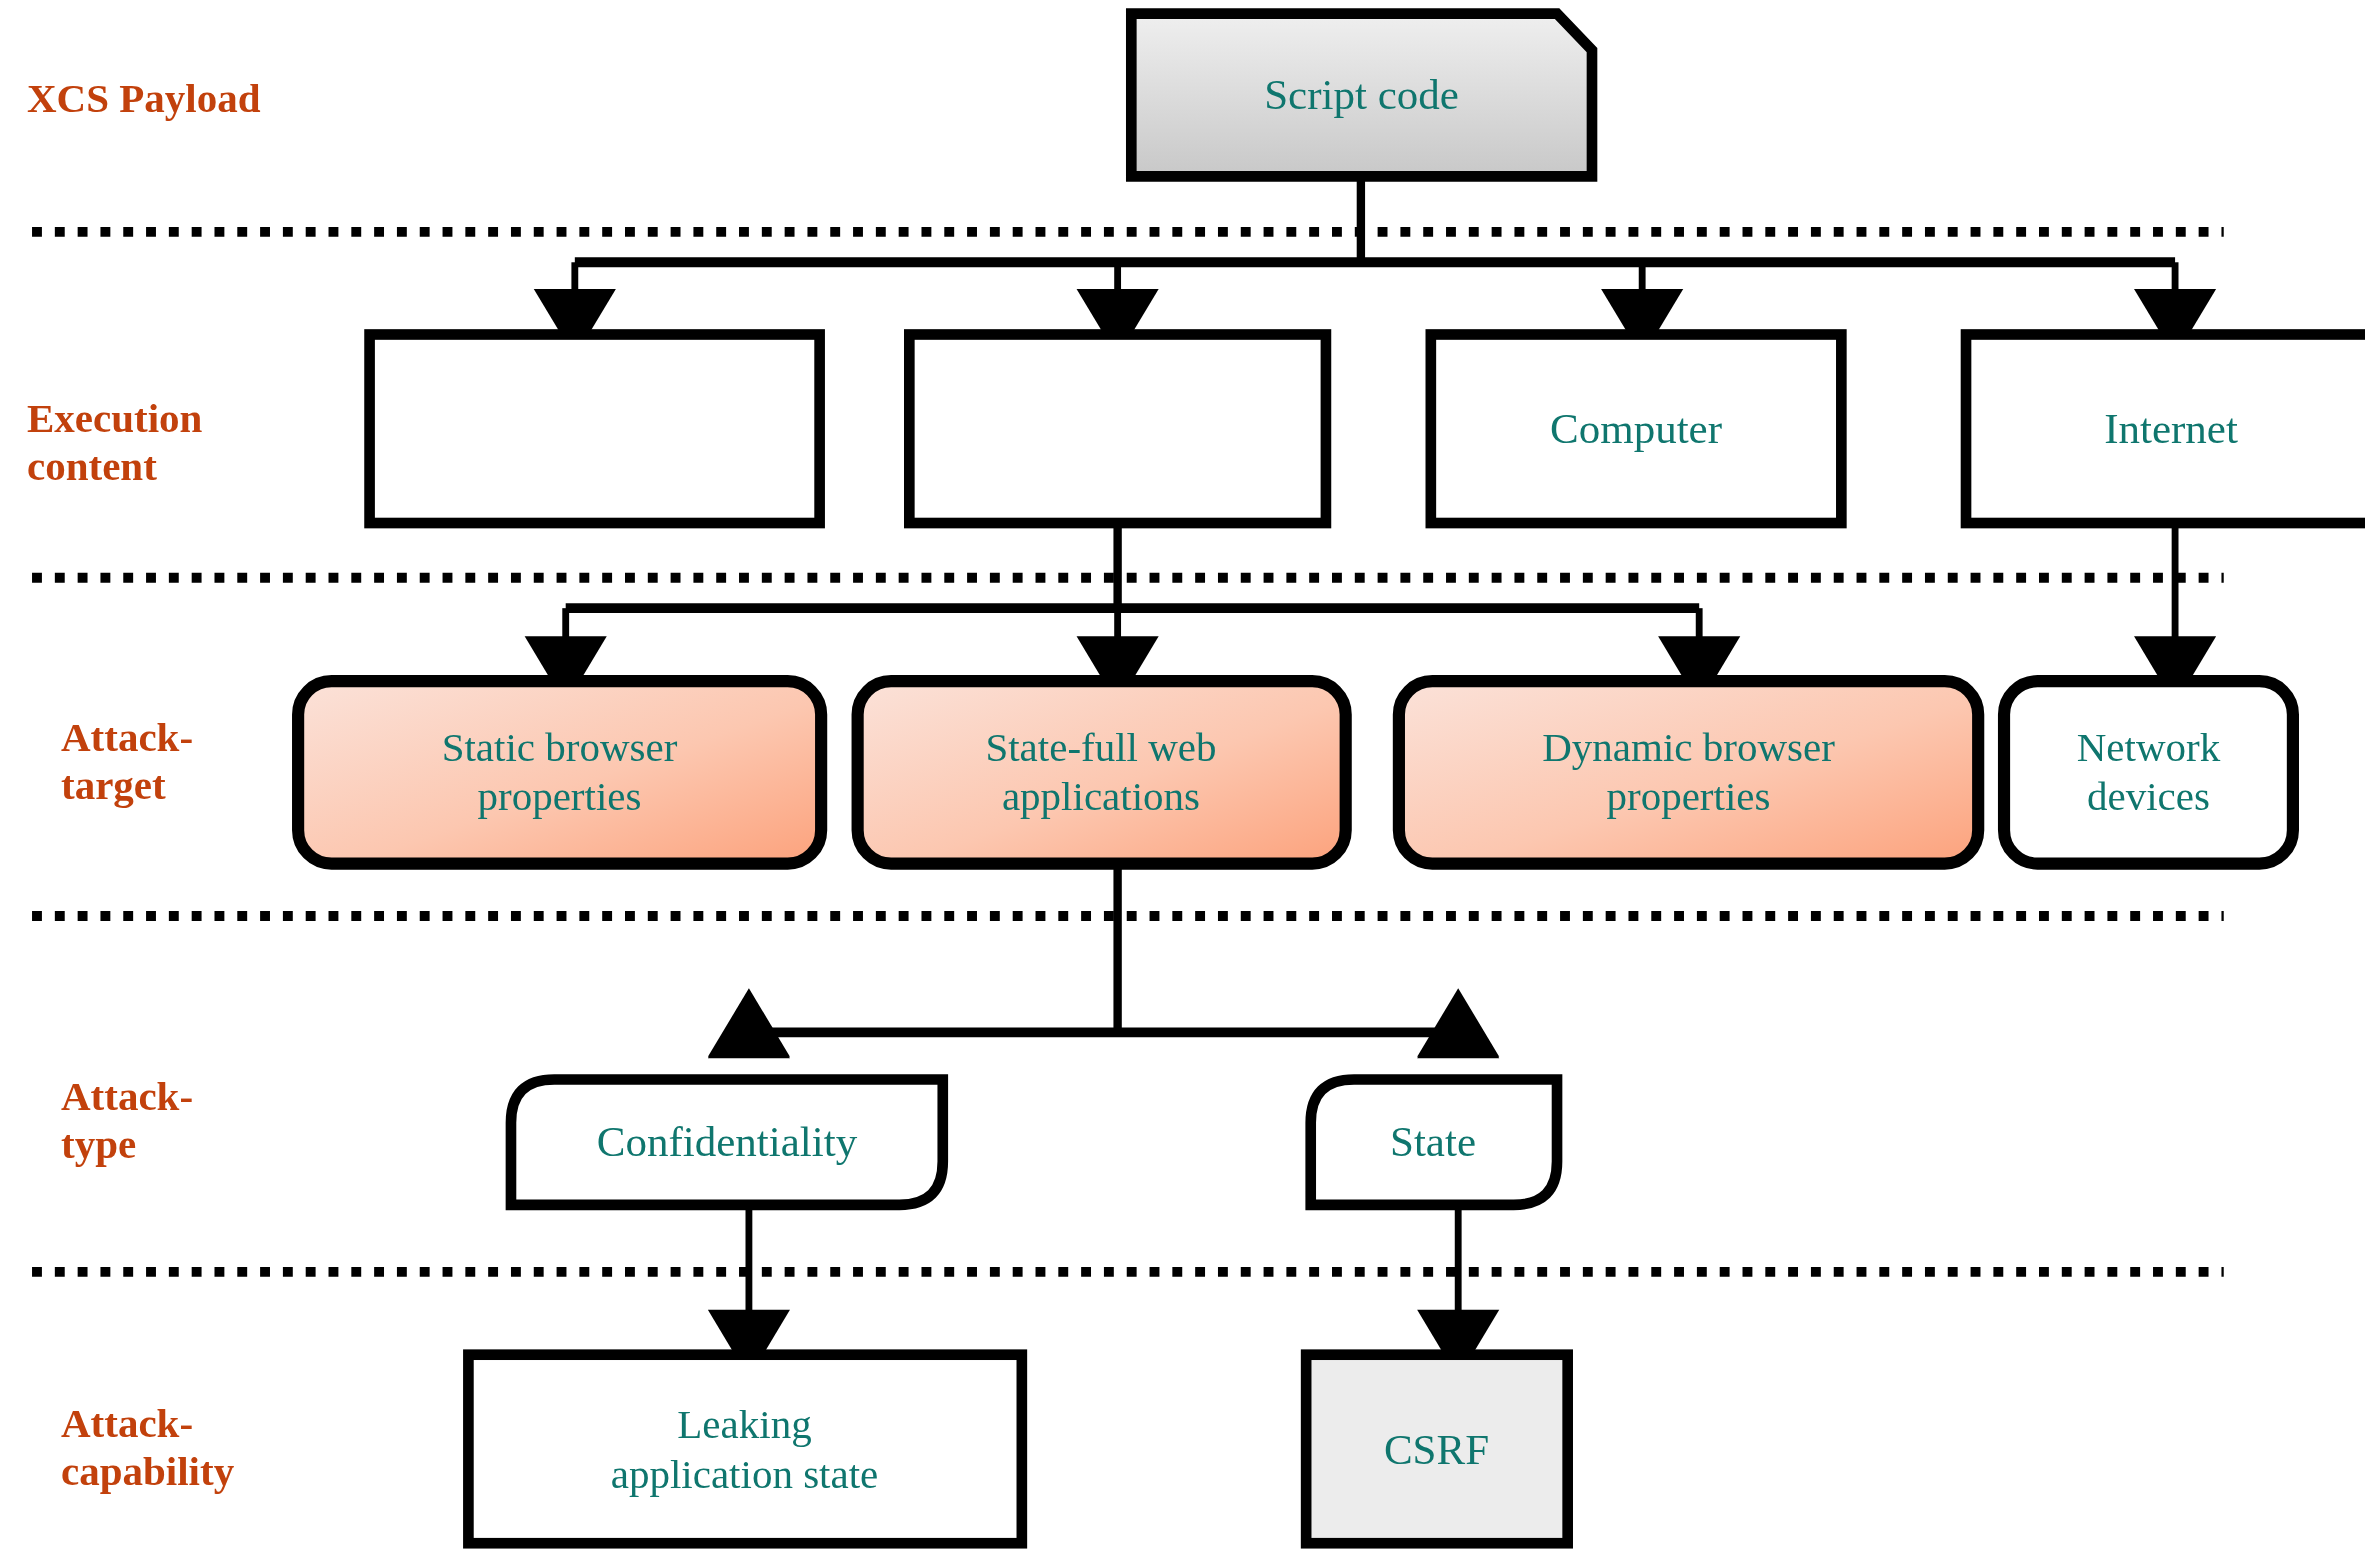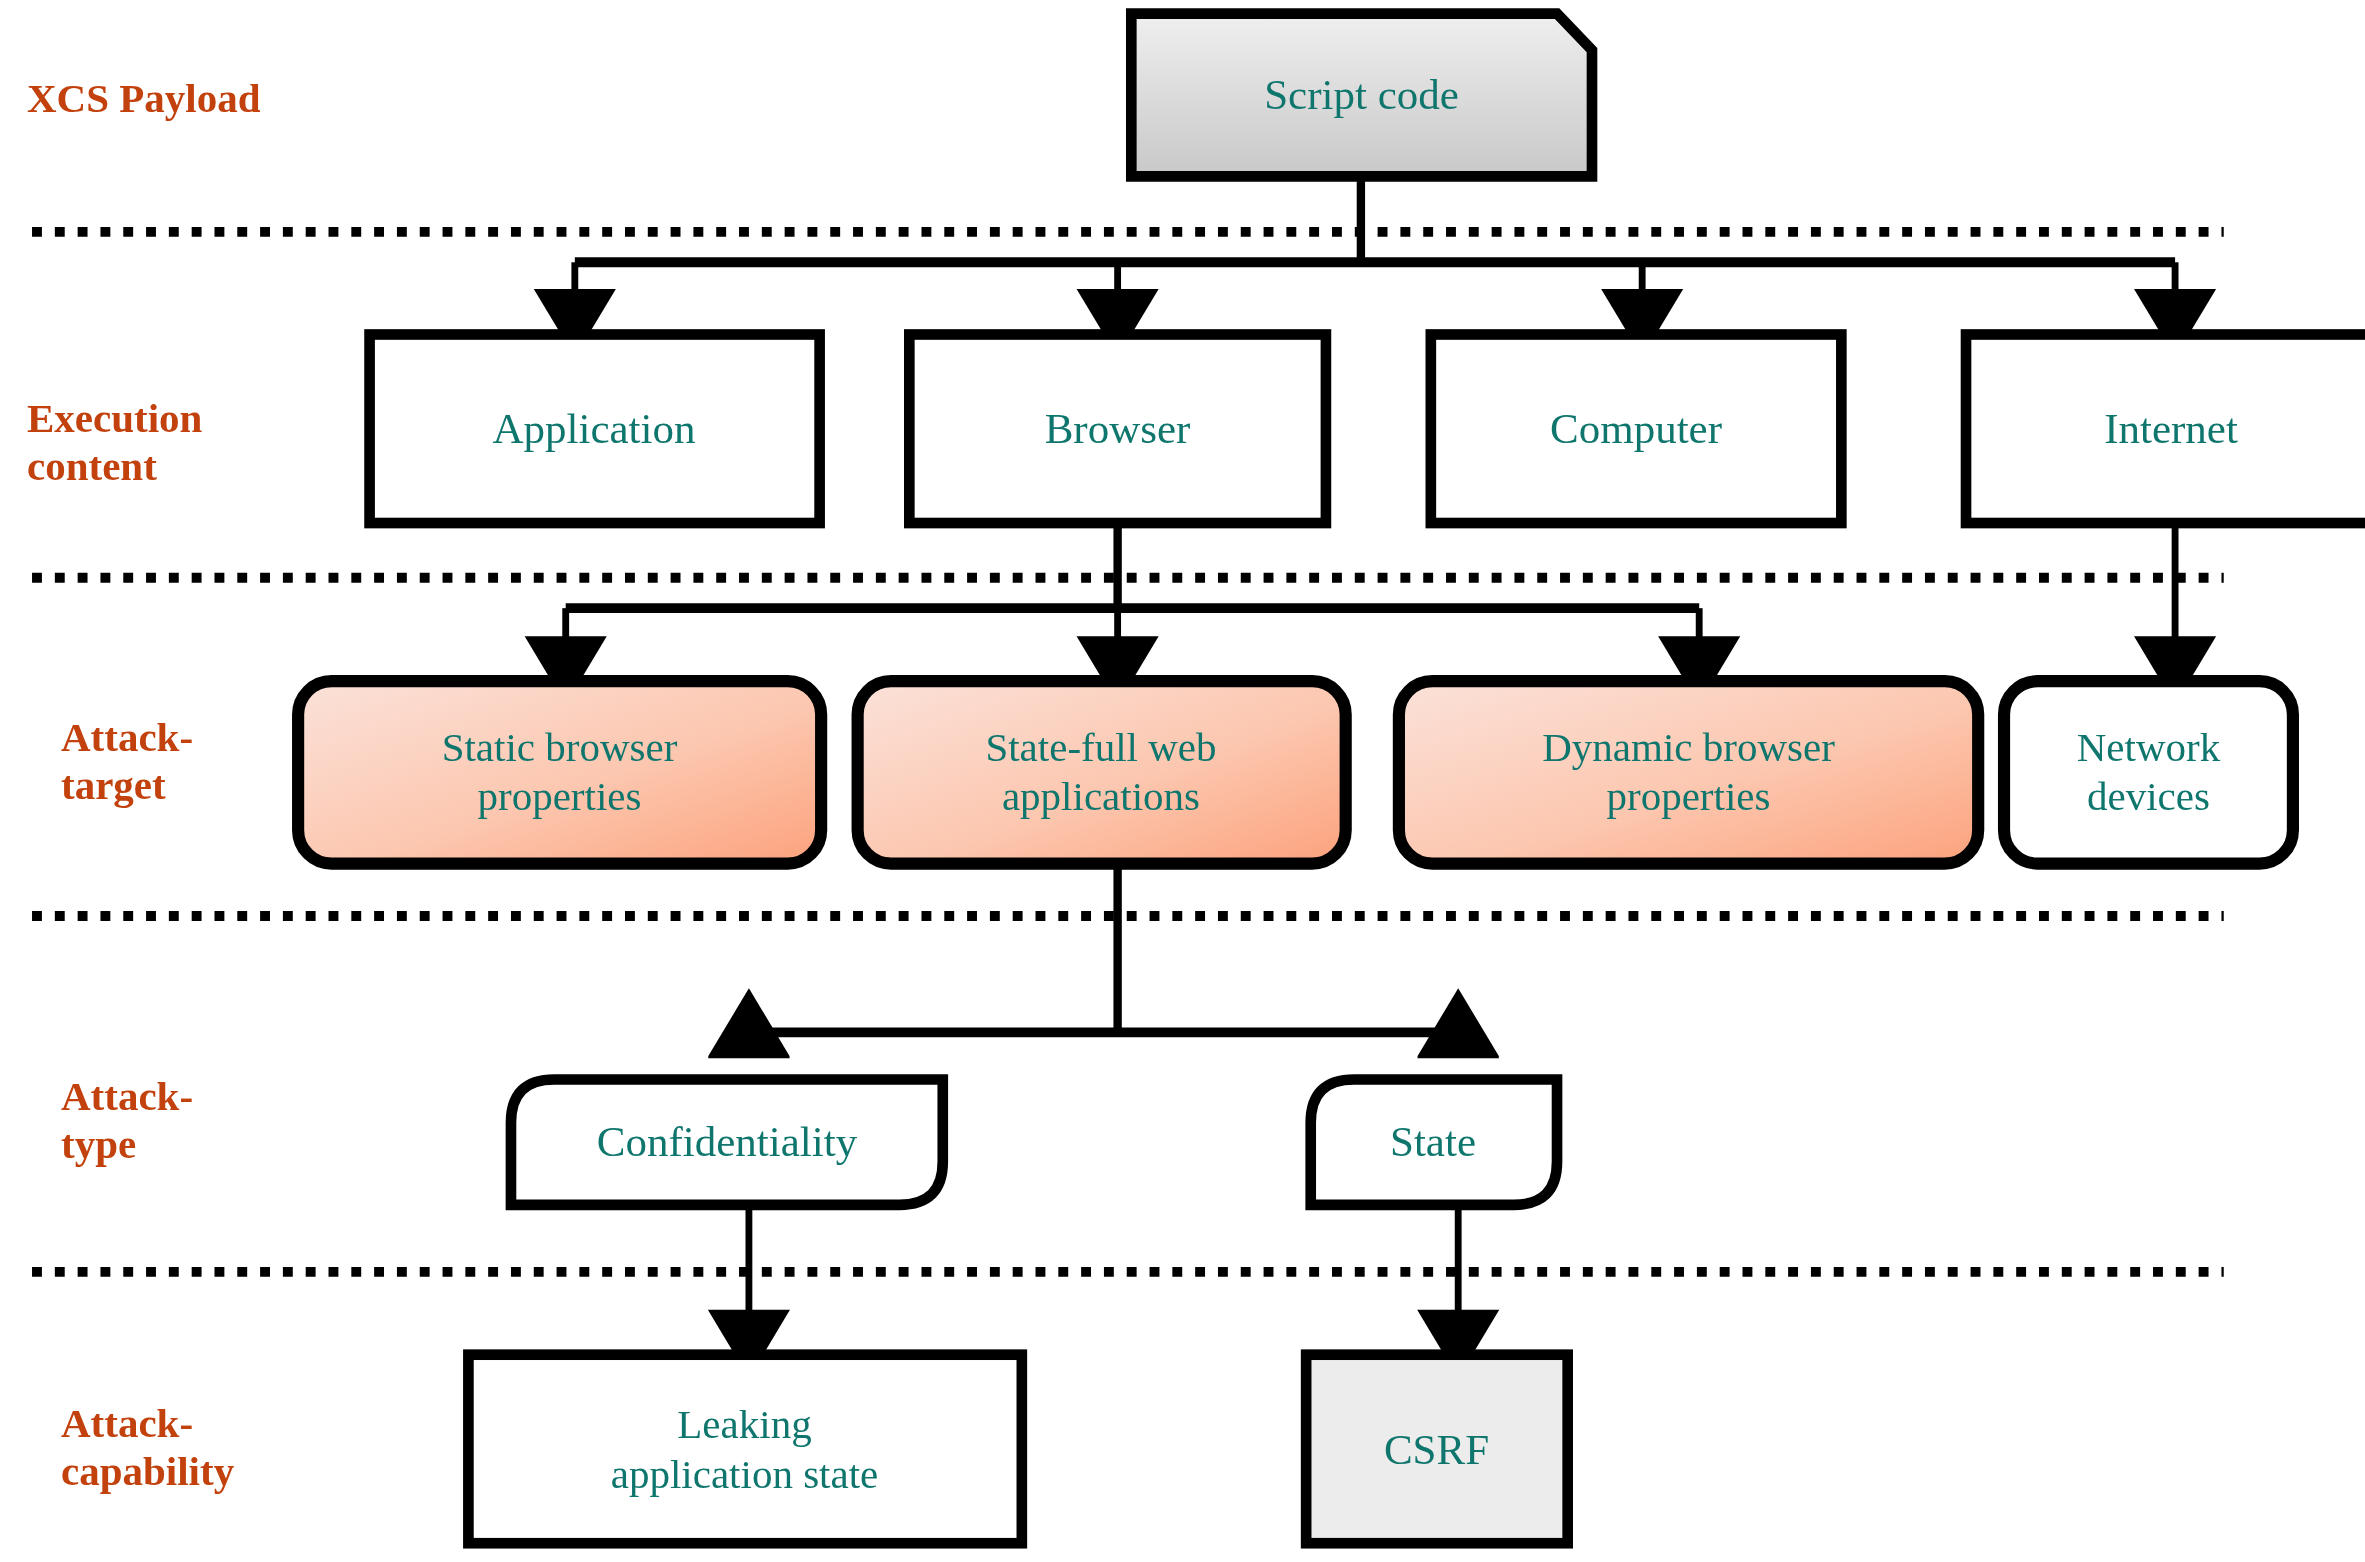--- a/index.html
+++ b/index.html
@@ -174,23 +174,21 @@
 target</div>
 
   <div class="row-label" style="left:61px; top:1072px;">Attack-
 type</div>
 
   <div class="row-label" style="left:61px; top:1399px;">Attack-
 capability</div>
 
   <div class="node-text sz-lg" style="left:1131px; top:13.7px; width:461px; height:163px;">Script code</div>
 
-  <div class="node-text sz-lg" style="left:369px; top:334px; width:450px; height:189px;">Application</div>
-
-  <div class="node-text sz-lg" style="left:909px; top:334px; width:417px; height:189px;">Browser</div>
+
 
   <div class="node-text sz-lg" style="left:1431px; top:334px; width:410px; height:189px;">Computer</div>
 
   <div class="node-text sz-lg" style="left:1966px; top:334px; width:410px; height:189px;">Internet</div>
 
   <div class="node-text sz-md" style="left:298px; top:681px; width:523px; height:182px;">Static browser
 properties</div>
 
   <div class="node-text sz-md" style="left:857px; top:681px; width:488px; height:182px;">State-full web
 applications</div>

